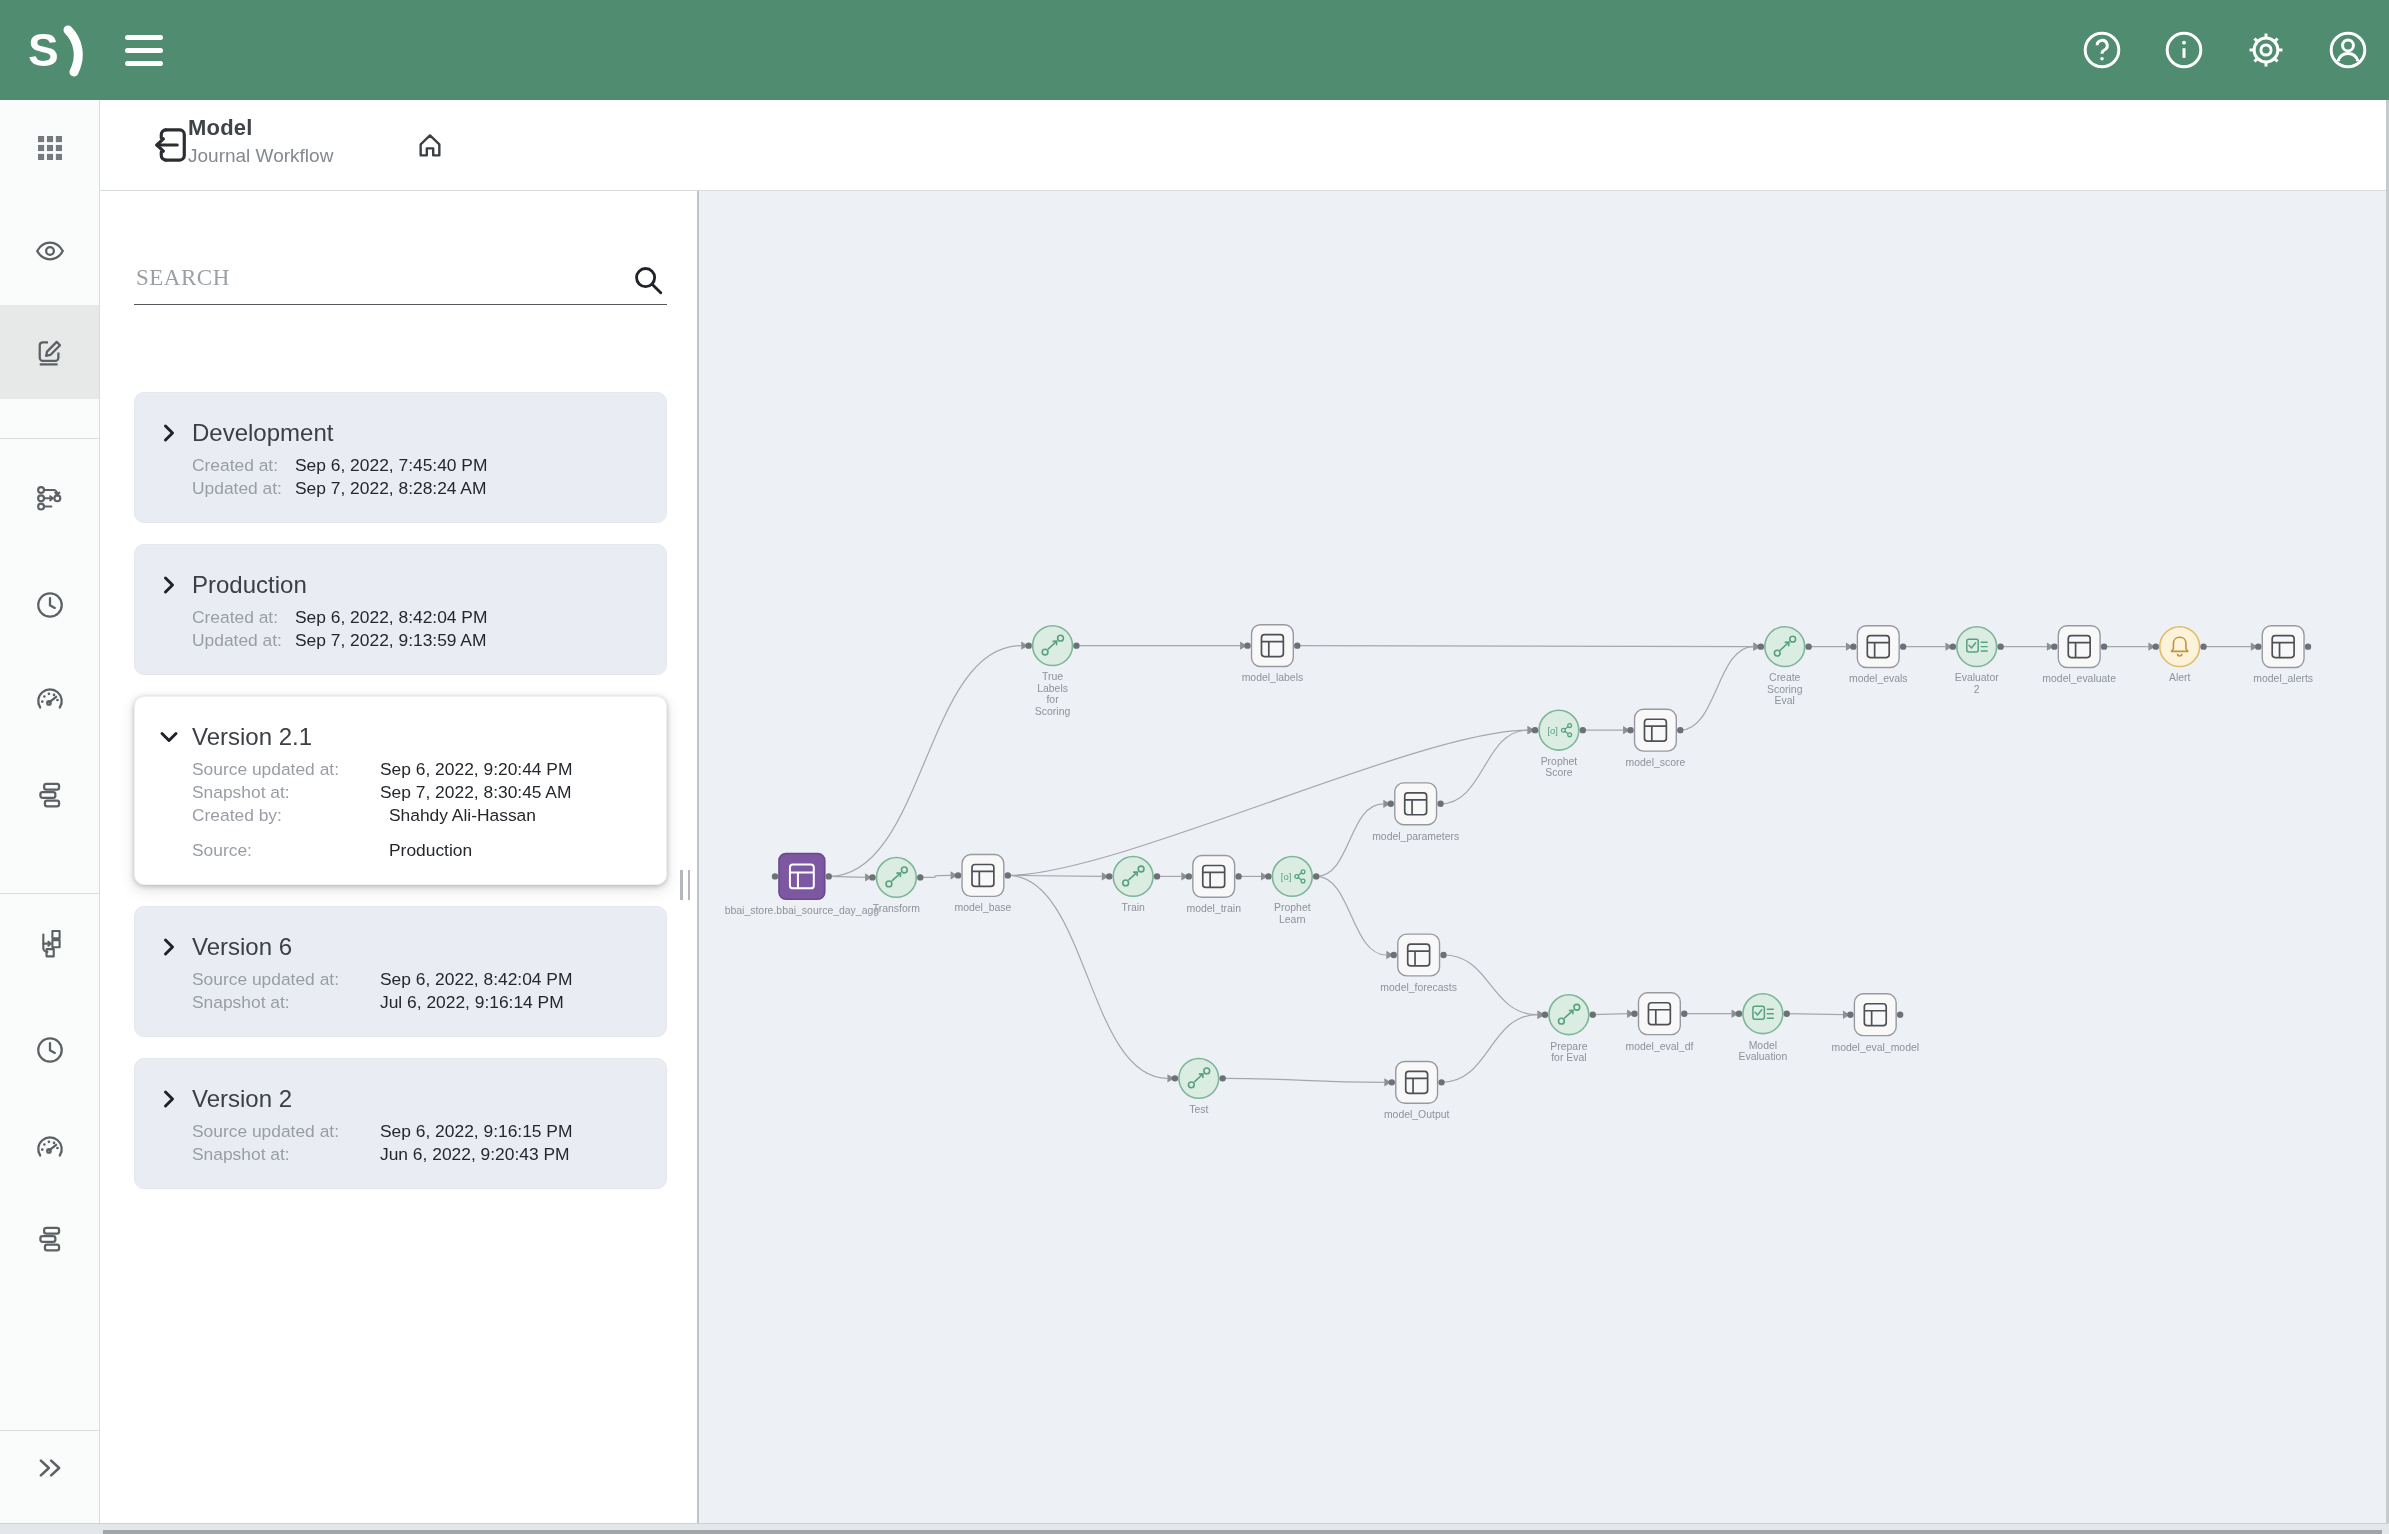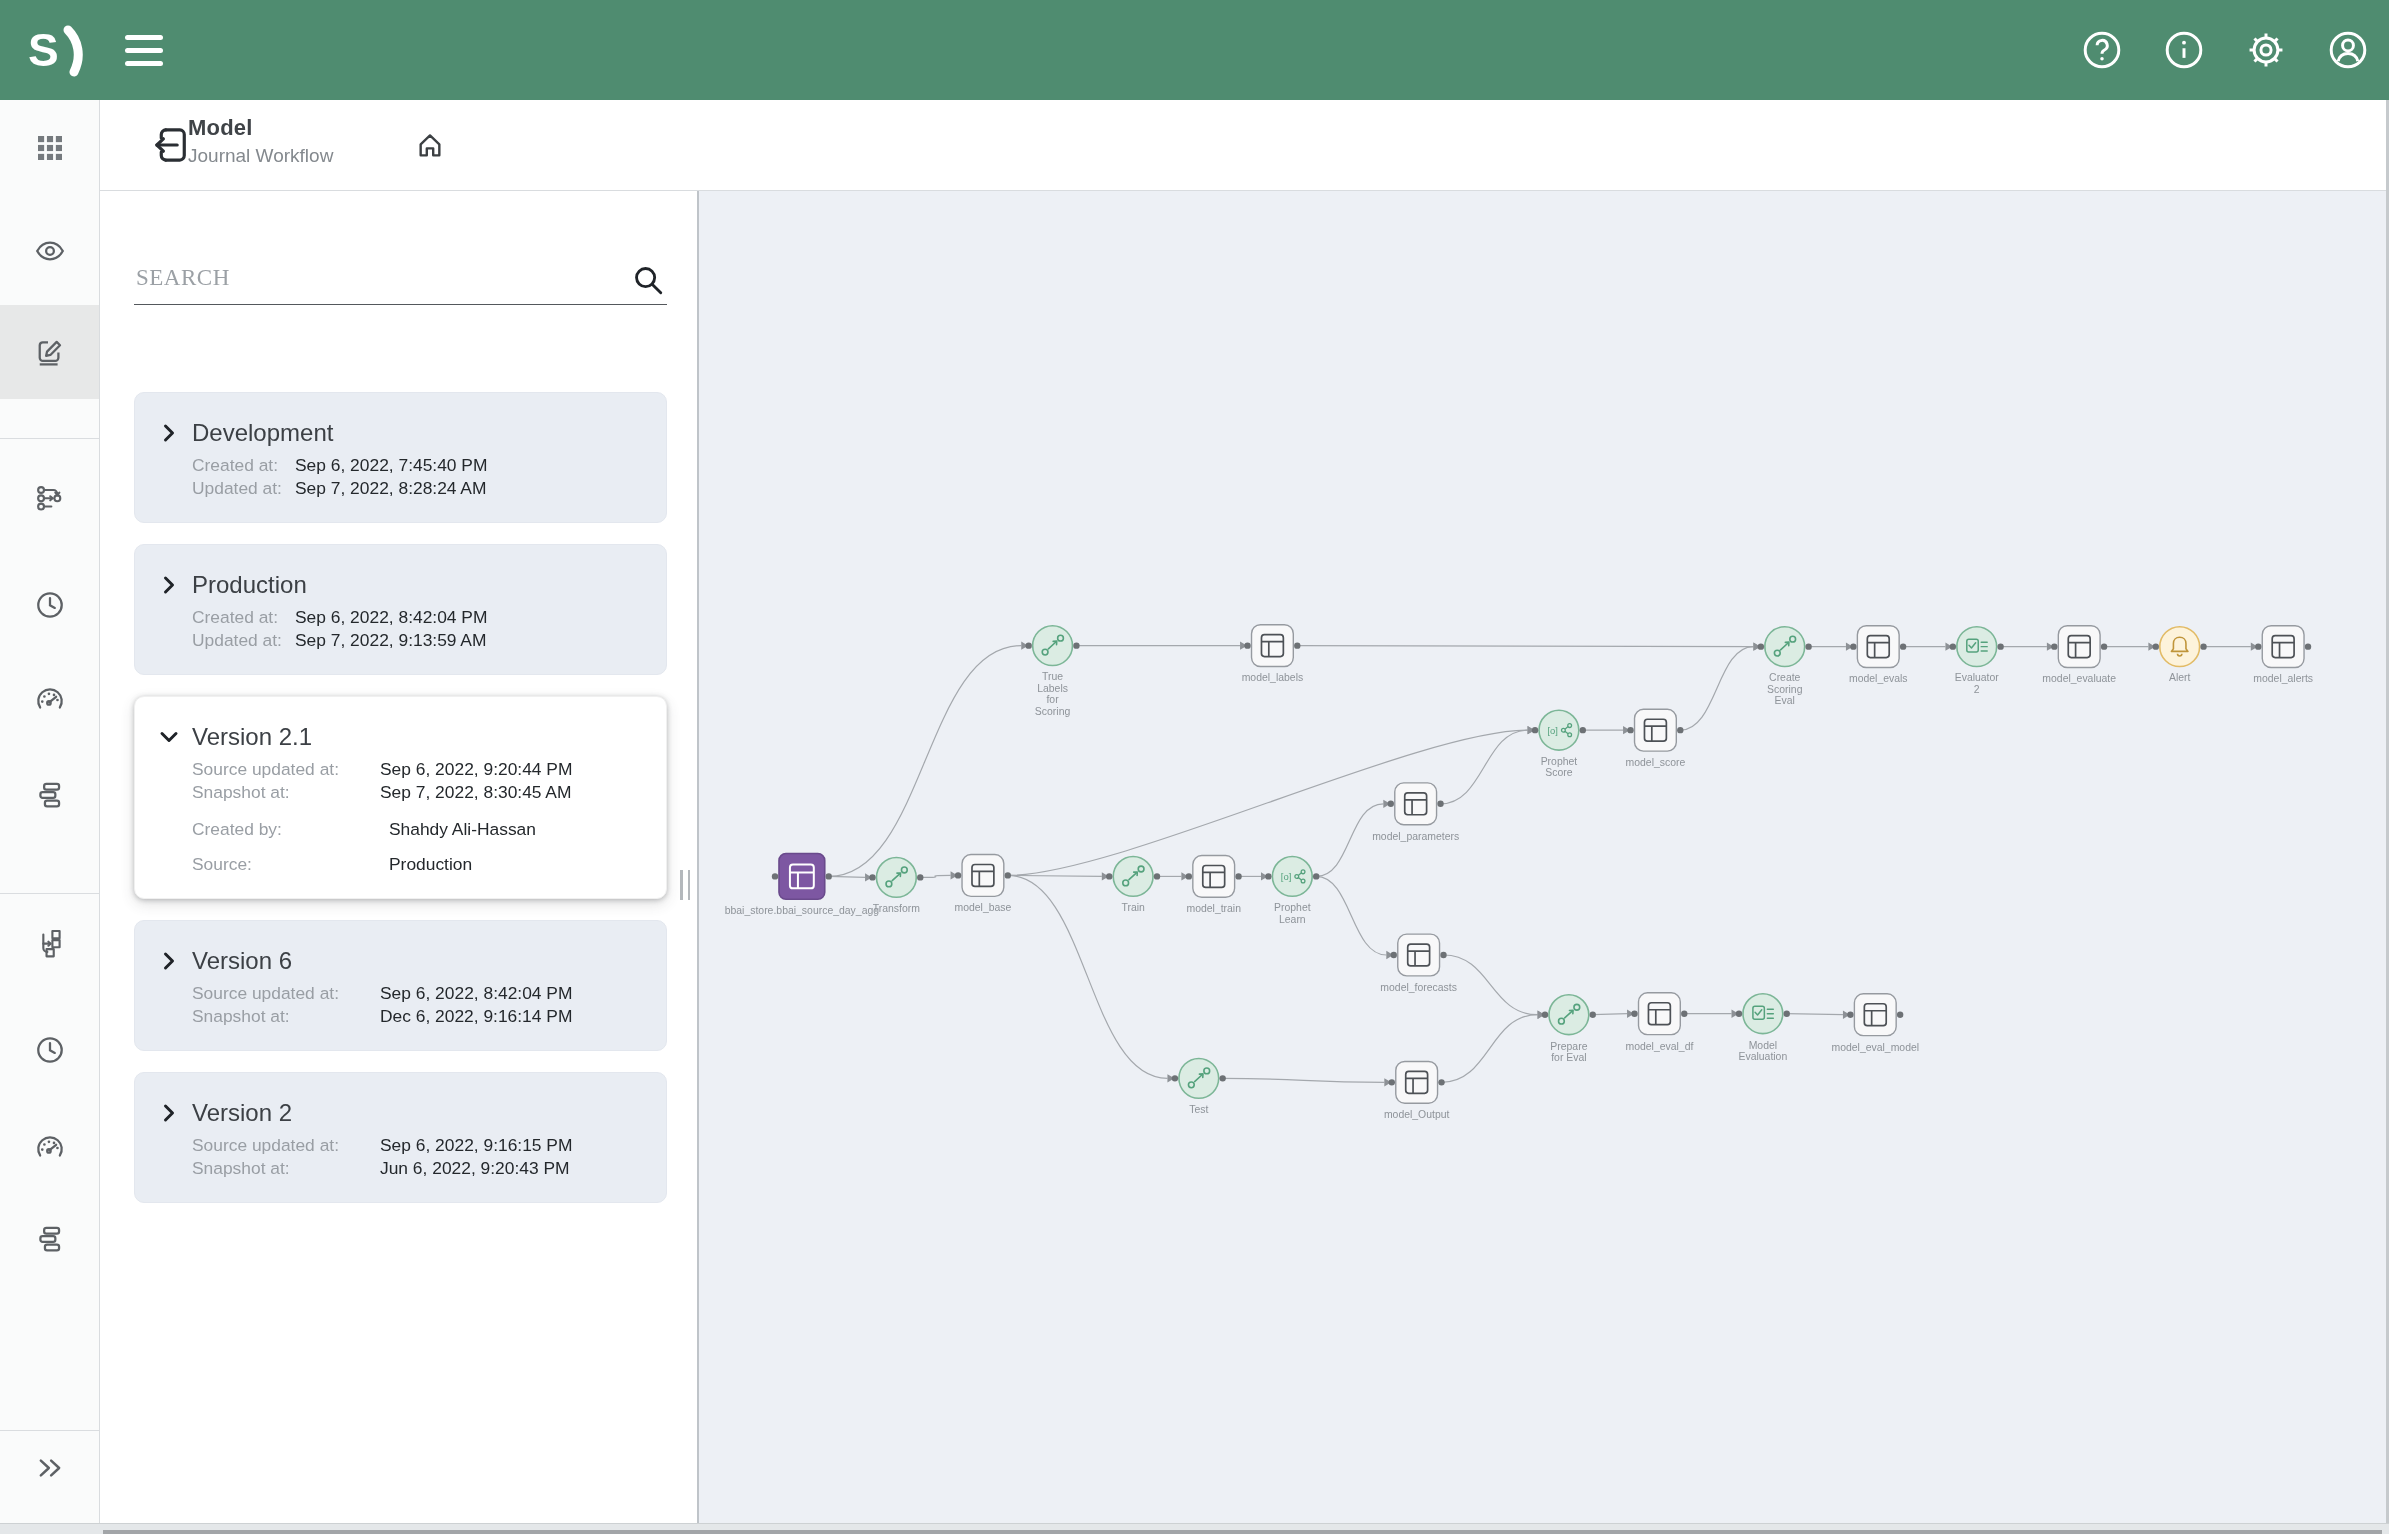--- a/index.html
+++ b/index.html
@@ -40,21 +40,21 @@
   .card.selected{background:#fff;border:1px solid #f0f0f0;box-shadow:0 1px 5px rgba(60,64,67,.3),0 5px 14px rgba(60,64,67,.16)}
   .card-head{display:flex;align-items:center;gap:11px}
   .card-head svg{flex:none;width:24px;height:24px}
   .card-title{font-size:24px;color:#3c4045}
   .card-rows{margin:7px 0 0 35px}
   .crow{display:flex;font-size:17.4px;line-height:23px}
   .crow .lbl{color:#999ea4;width:103px;flex:none}
   .card.wide .crow .lbl{width:188px}
   .crow .val{color:#24282c;font-weight:normal}
   .crow.inline .lbl{width:auto;margin-right:9px}
-  .mt14{margin-top:14px}.mt12{margin-top:12px}
+  .mt14{}.mt12{margin-top:12px}
   .drag-handle{position:absolute;right:7px;top:679px;display:flex;gap:5px;cursor:col-resize}
   .drag-handle i{display:block;width:2.5px;height:30px;background:#b4b8bc}
 
   
   .canvas{position:absolute;top:191px;left:698px;width:1692px;height:1343px;background:#edf0f5;z-index:1;overflow:hidden}
   .canvas svg{display:block}
 
   
   .v-scroll{position:absolute;right:0;top:100px;width:4px;height:1425px;background:#c6cacd;z-index:6}
   .h-scroll{position:absolute;bottom:0;left:0;width:2390px;height:11px;background:#e4e7e9;border-top:1px solid #cdd1d3;z-index:6}
@@ -323,21 +323,21 @@
           </svg>
         <span class="card-title">Version 6</span>
       </div>
       <div class="card-rows">
         <div class="crow">
             <span class="lbl">Source updated at:</span>
             <span class="val">Sep 6, 2022, 8:42:04 PM</span>
           </div>
         <div class="crow">
             <span class="lbl">Snapshot at:</span>
-            <span class="val">Dec 6, 2022, 9:16:14 PM</span>
+            <span class="val">Jul 6, 2022, 9:16:14 PM</span>
           </div>
       </div>
     </div>
 
     <div class="card wide">
       <div class="card-head">
         <svg viewBox="0 0 24 24" fill="none" stroke="#1f2328" stroke-width="3" stroke-linecap="round" stroke-linejoin="round">
             <path d="M8.5 5 15.5 12 8.5 19"></path>
           </svg>
         <span class="card-title">Version 2</span>

